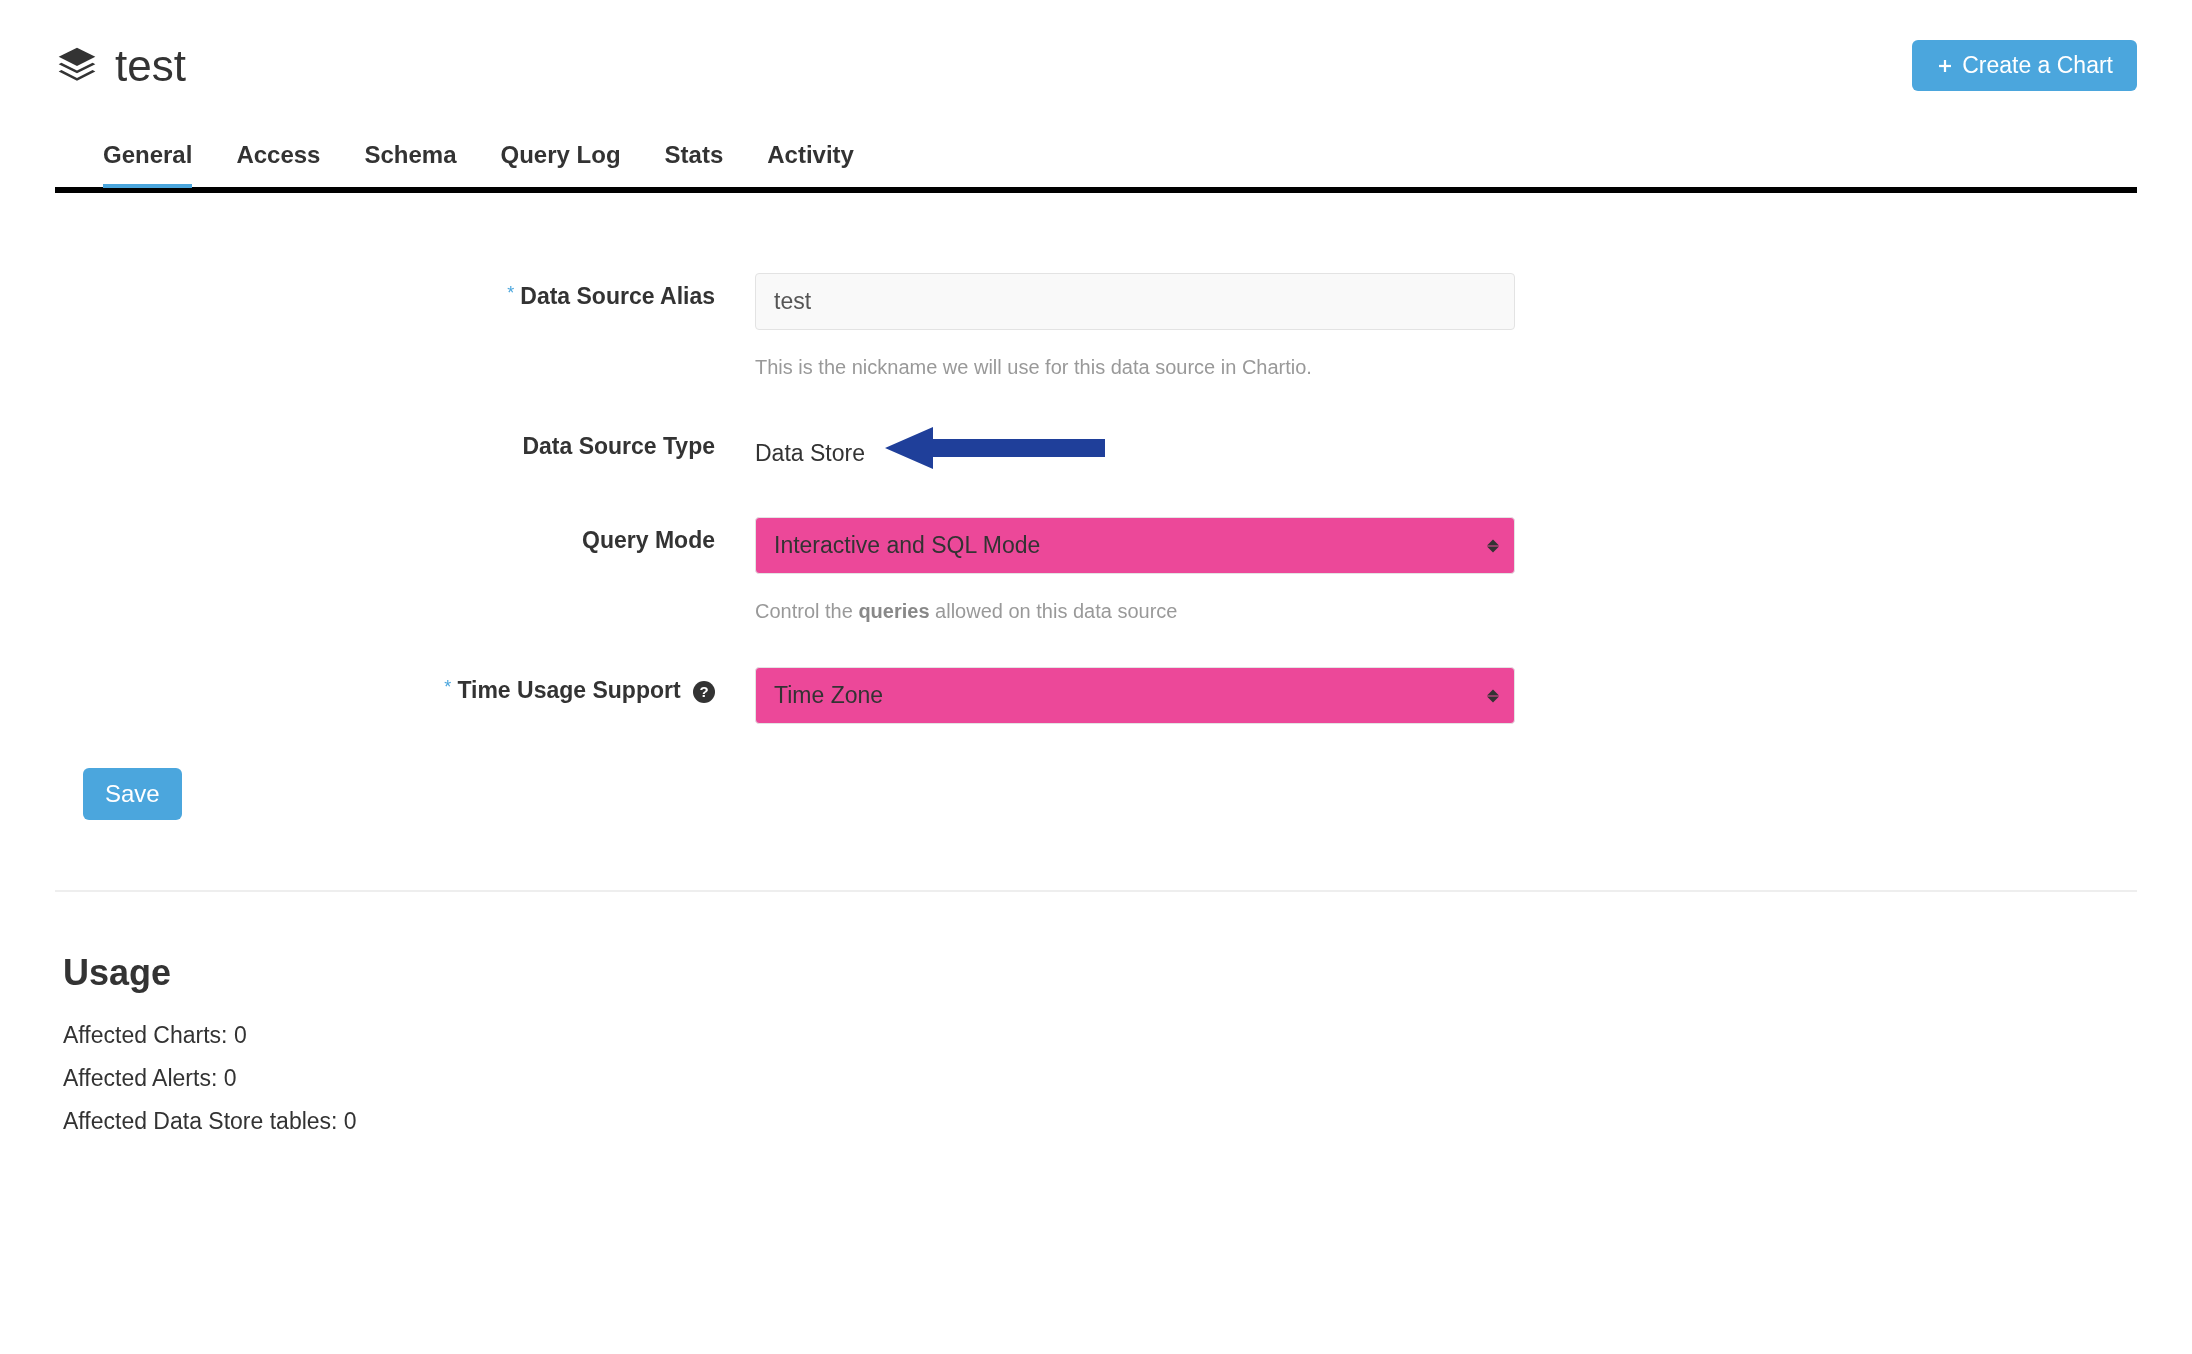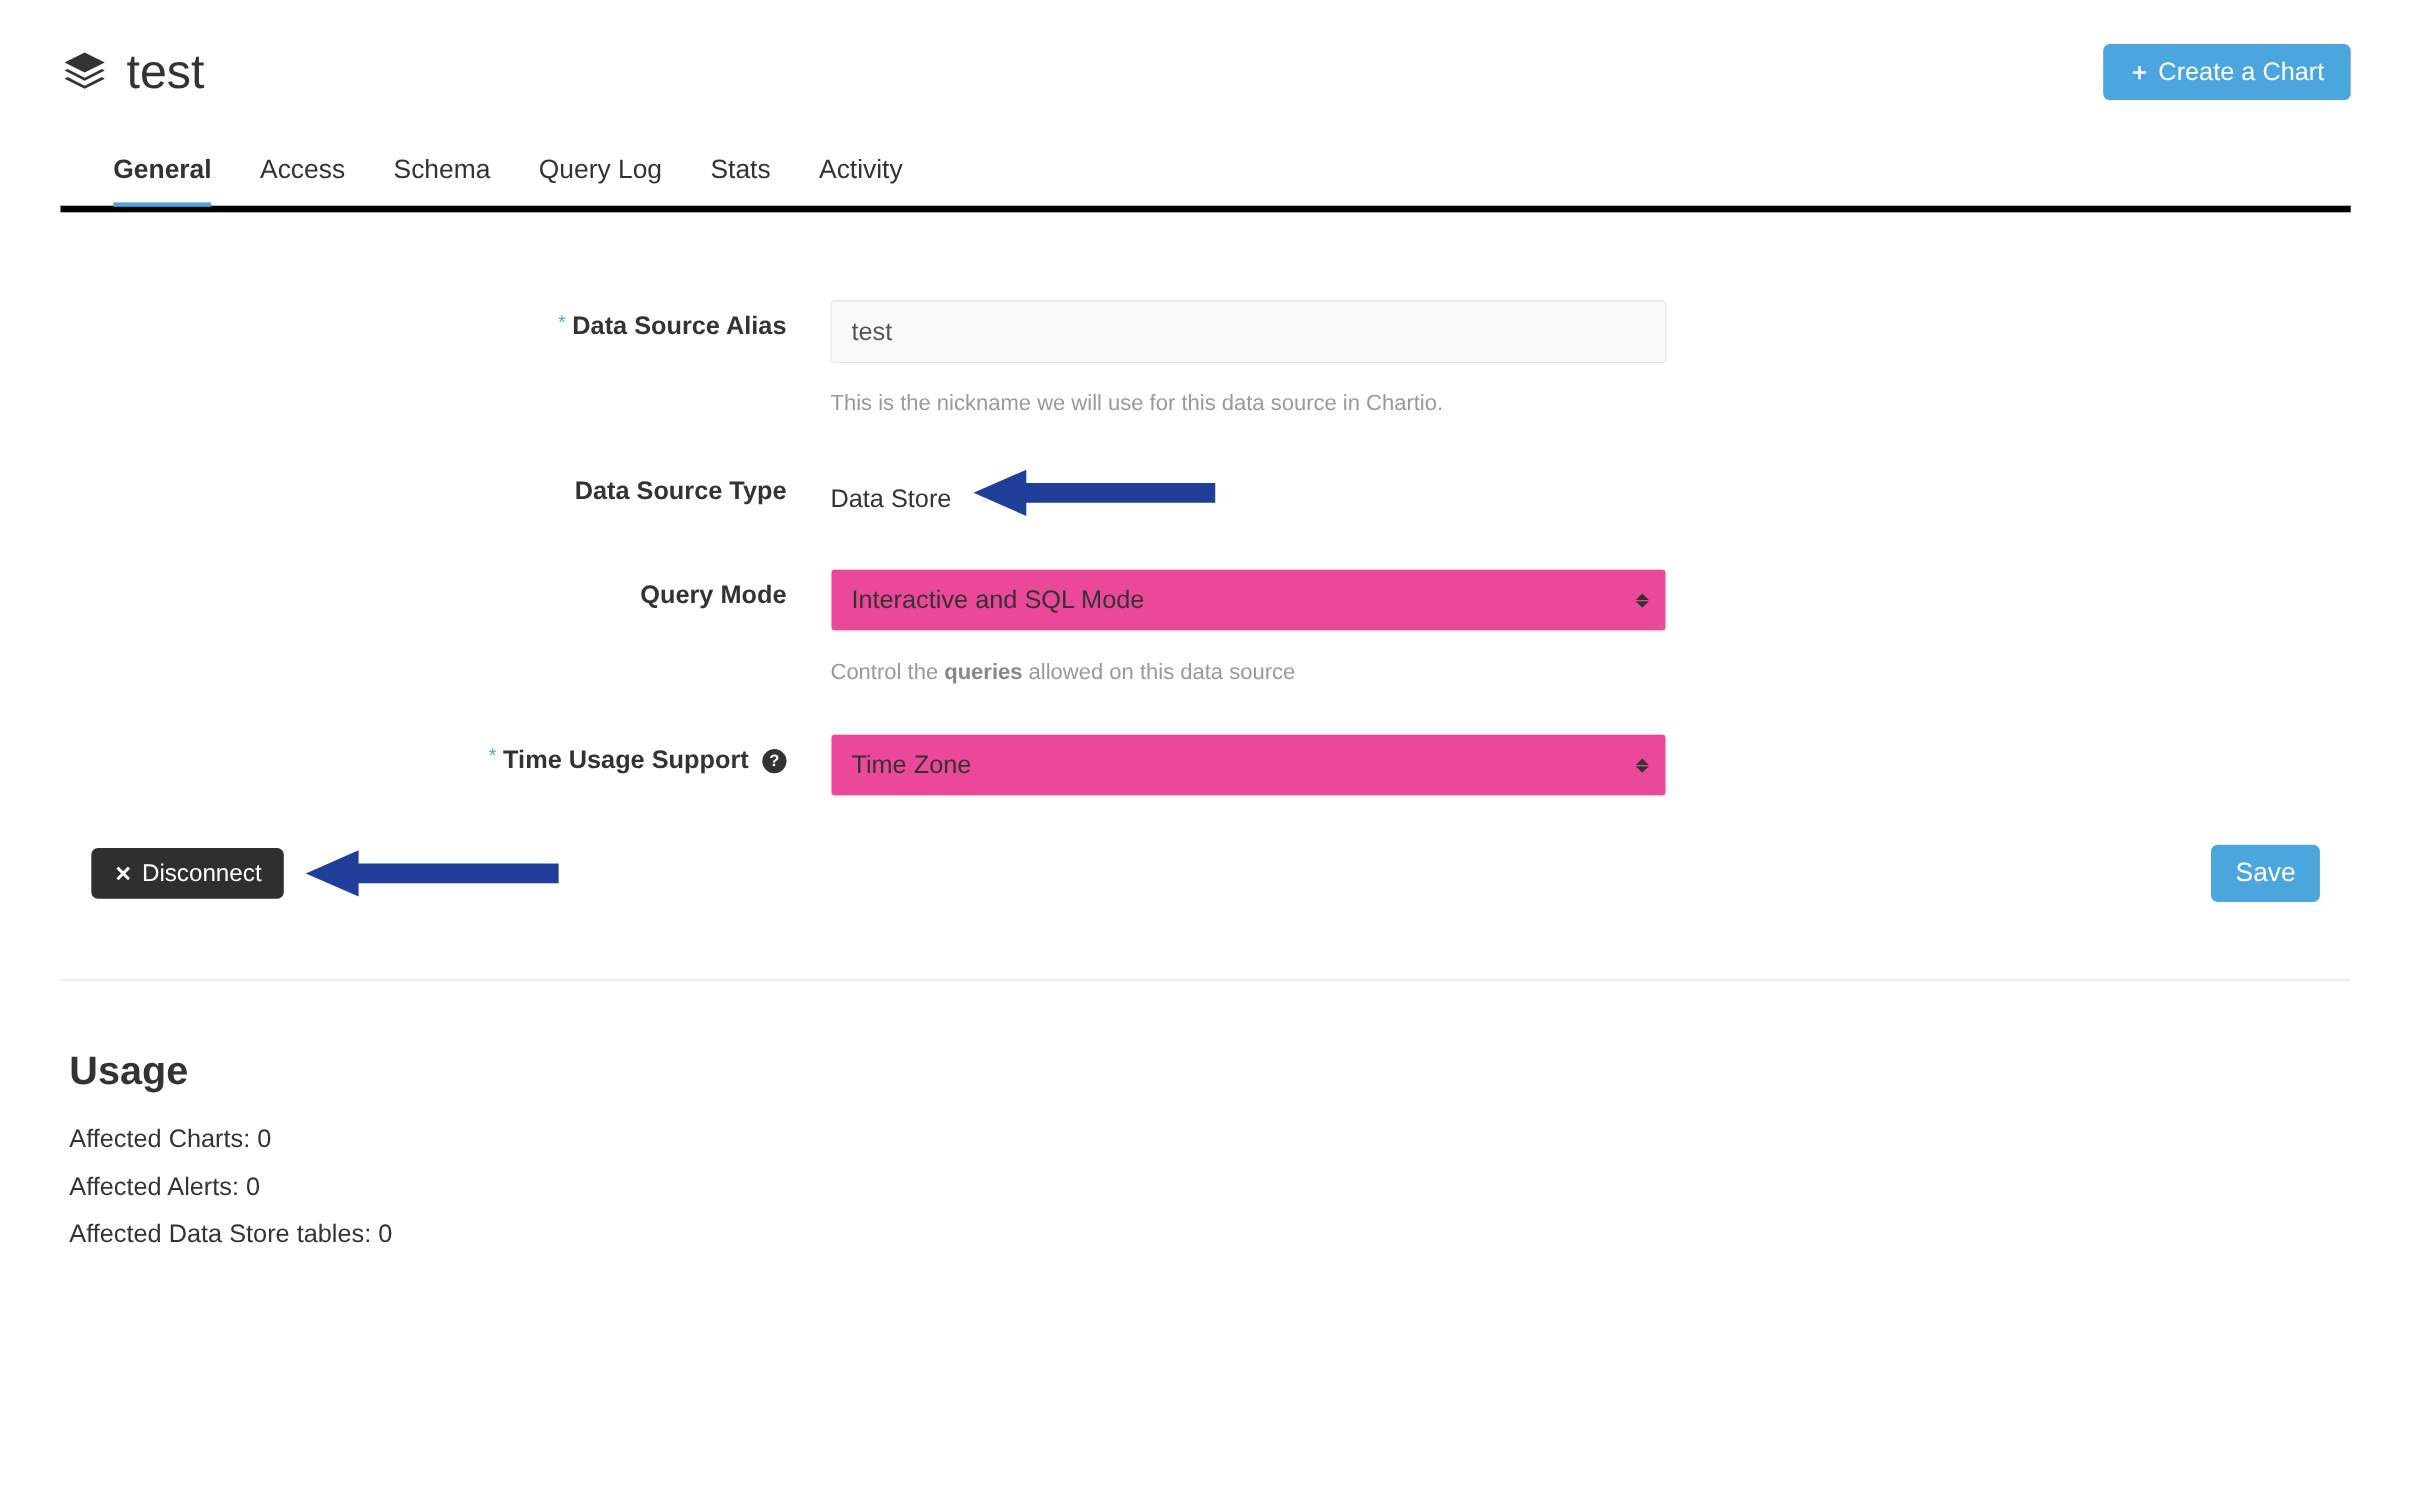--- a/index.html
+++ b/index.html
@@ -66,20 +66,21 @@
     gap: 44px;
     border-bottom: 6px solid #000000;
     padding-left: 48px;
   }
   .tab {
     font-size: 24px;
     color: #333;
     padding: 0 0 18px 0;
     cursor: pointer;
     position: relative;
+    font-weight: bold;
   }
   .tab.active {
     font-weight: 700;
   }
   .tab.active::after {
     content: "";
     position: absolute;
     left: 0; right: 0; bottom: -1px;
     height: 4px;
     background: #4ba6dd;
@@ -309,36 +310,20 @@
           <span class="tri up"></span>
             <span class="tri down"></span>
         </span>
       </div>
     </div>
   </div>
 
 </div>
 
 <div class="action-row">
-  <div class="action-left">
-    <button class="btn btn-dark">
-      <span class="x-icon">
-        <svg viewBox="0 0 24 24" stroke="#fff" stroke-width="3.5" fill="none">
-          <line x1="5" y1="5" x2="19" y2="19"></line>
-            <line x1="19" y1="5" x2="5" y2="19"></line>
-        </svg>
-      </span>
-      <span>Disconnect</span>
-    </button>
-    <span class="arrow-annot">
-      <svg width="230" height="50" viewBox="0 0 230 50">
-        <polygon points="0,25 48,4 48,16 230,16 230,34 48,34 48,46" fill="#1f3f9a"></polygon>
-      </svg>
-    </span>
-  </div>
   <button class="btn btn-save">
     <span>Save</span>
   </button>
 </div>
 
 <hr class="divider">
 
 <div class="usage-section">
   <div class="usage-title">Usage</div>
   <div class="usage-line">

